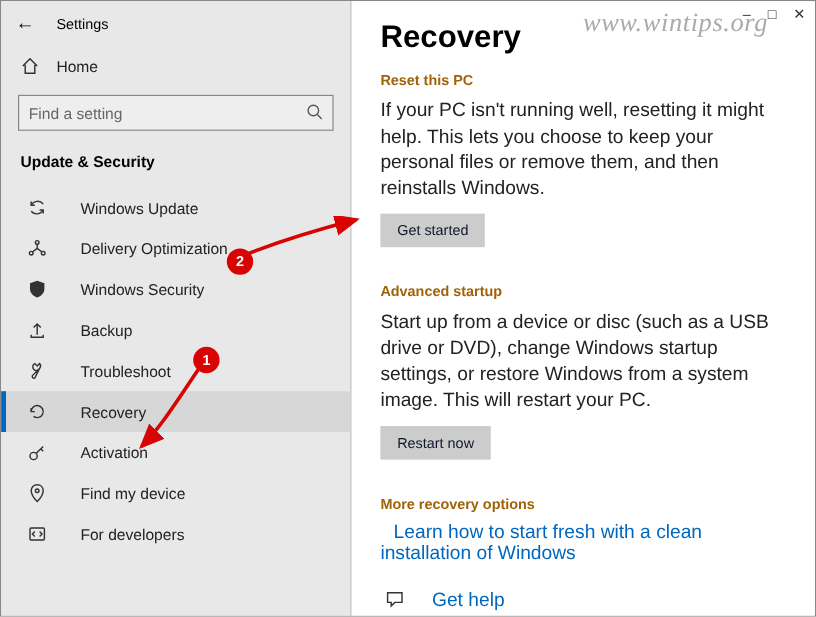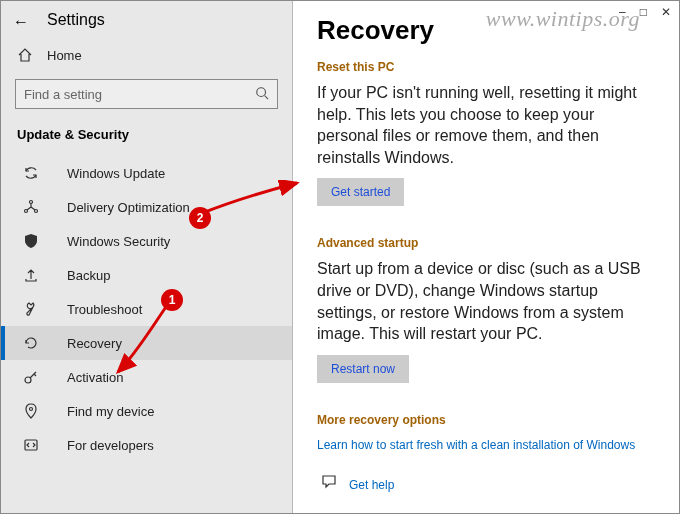--- a/index.html
+++ b/index.html
@@ -1,38 +1,38 @@
 <!DOCTYPE html>
 <html><head>
 <meta charset="utf-8">
 <style>
 * { margin: 0; padding: 0; box-sizing: border-box; font-family: "Segoe UI", Arial, sans-serif; }
 body { width: 680px; height: 514px; overflow: hidden; position: relative; background: #fff; }
 .window { width: 680px; height: 514px; border: 1px solid #888; position: relative; display: flex; background: #fff; }
 .sidebar { width: 292px; background: #e8e8e8; border-right: 1px solid #b8b8b8; display: flex; flex-direction: column; padding-top: 6px; }
 .titlebar-left { display: flex; align-items: center; gap: 18px; padding: 4px 12px 8px 12px; height: 30px; }
 .back-arrow { font-size: 16px; color: #000; cursor: pointer; }
-.app-title { font-size: 16px; color: #000; }
+.app-title { font-size: 12px; color: #000; }
 .home-row { display: flex; align-items: center; gap: 14px; padding: 10px 16px 12px 16px; cursor: pointer; }
 .home-row .icon { width: 16px; height: 16px; display: flex; align-items: center; justify-content: center; }
 .home-row span.lbl { font-size: 13px; color: #222; }
 .search-box { margin: 4px 14px 14px 14px; height: 30px; border: 1px solid #888; background: #eee; display: flex; align-items: center; padding: 0 8px; }
 .search-box input { flex: 1; border: none; background: transparent; font-size: 13px; outline: none; color: #333; }
 .search-box input::placeholder { color: #666; }
 .search-ico { color: #555; font-size: 13px; }
 .section-head { font-size: 13px; font-weight: 600; color: #000; padding: 4px 16px 14px 16px; }
 .nav-item { display: flex; align-items: center; gap: 28px; padding: 9px 16px 9px 18px; cursor: pointer; color: #222; font-size: 13px; border-left: 4px solid transparent; }
 .nav-item.selected { background: #d7d7d7; border-left: 4px solid #0067c0; }
 .nav-item .icon { width: 16px; height: 16px; display: flex; align-items: center; justify-content: center; color: #222; }
 .content { flex: 1; background: #fff; padding: 14px 20px 8px 24px; position: relative; overflow: hidden; }
 .content h1 { font-size: 26px; font-weight: 600; margin-bottom: 14px; color: #000; }
 .content h2 { font-size: 12px; font-weight: 600; margin-top: 10px; margin-bottom: 8px; color: #a16207; }
 .content p { font-size: 16px; color: #222; line-height: 1.35; margin-bottom: 10px; }
-.btn { display: inline-block; background: #ccc; border: none; padding: 7px 14px; font-size: 12px; color: #1d4ed8; cursor: pointer; margin-bottom: 20px; }
-.link { color: #0067c0; font-size: 12px; text-decoration: none; cursor: pointer; }
+.btn { display: inline-block; background: #ccc; border: none; padding: 7px 14px; font-size: 12px; color: #0f172a; cursor: pointer; margin-bottom: 20px; }
+.link { color: #0067c0; font-size: 16px; text-decoration: none; cursor: pointer; margin-left: 11px; }
 .help-row { display: flex; align-items: flex-end; gap: 12px; margin-top: 20px; padding-left: 4px; }
 .help-row .icon { font-size: 14px; color: #333; }
 .top-controls { position: absolute; top: 4px; right: 8px; display: flex; gap: 14px; font-size: 12px; color: #333; }
 .top-controls span { cursor: pointer; }
 .watermark { position: absolute; top: 6px; right: 40px; font-family: Georgia, serif; font-size: 22px; color: rgba(100,100,100,0.55); font-style: italic; letter-spacing: 0.5px; pointer-events: none; }
 .badge { position: absolute; width: 22px; height: 22px; border-radius: 50%; background: #d80303; color: #fff; font-size: 12px; font-weight: 600; display: flex; align-items: center; justify-content: center; pointer-events: none; z-index: 6; }
 svg.arrow { position: absolute; pointer-events: none; z-index: 5; }
 </style>
 </head>
 <body>

